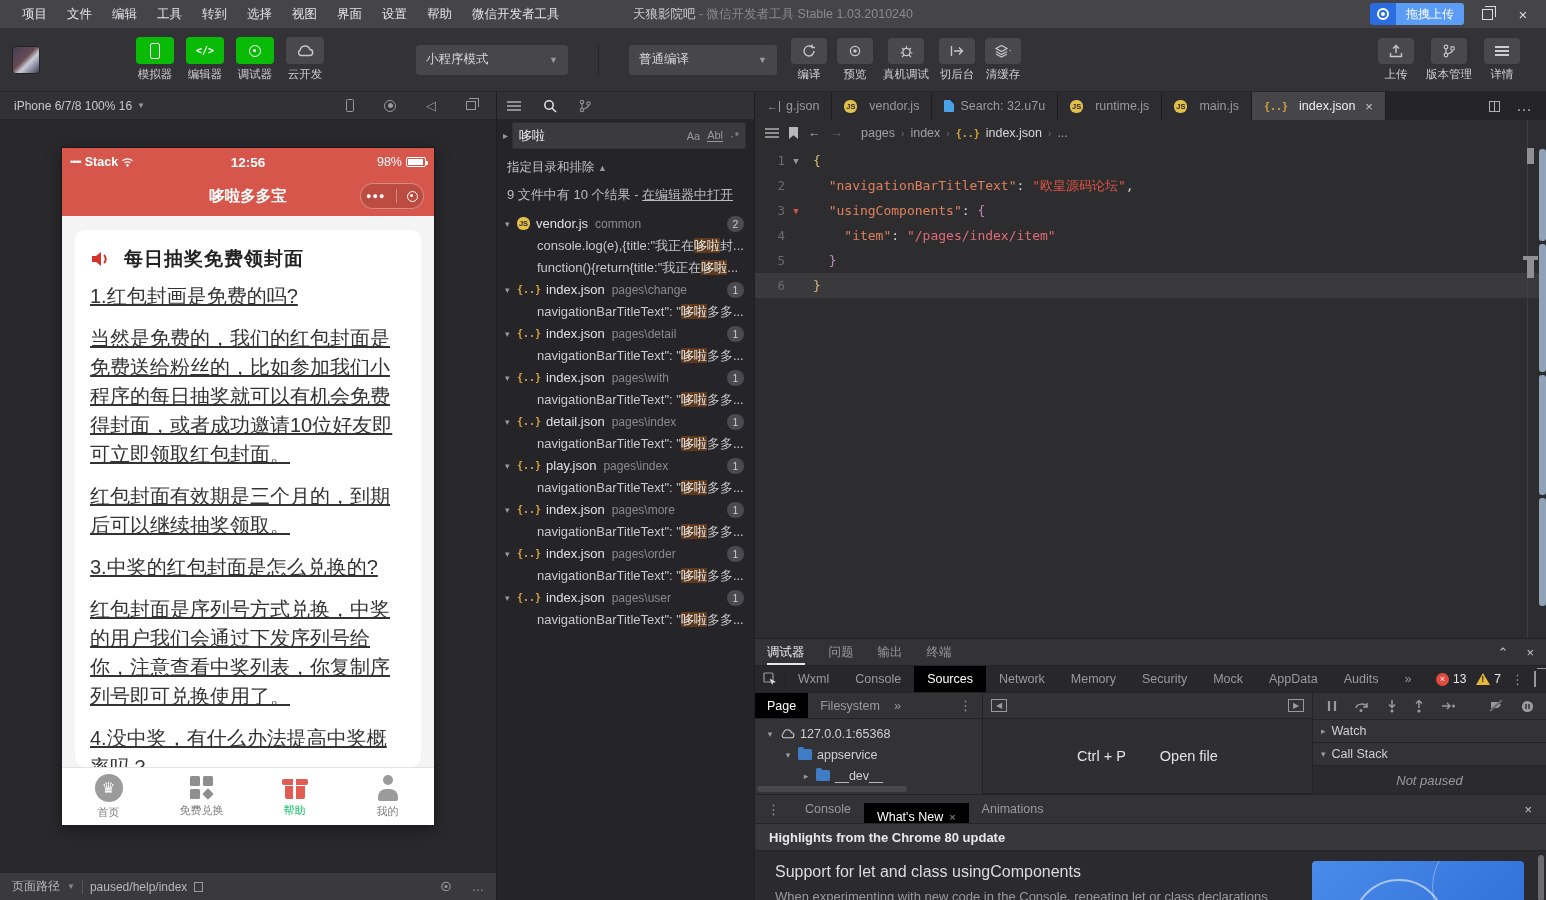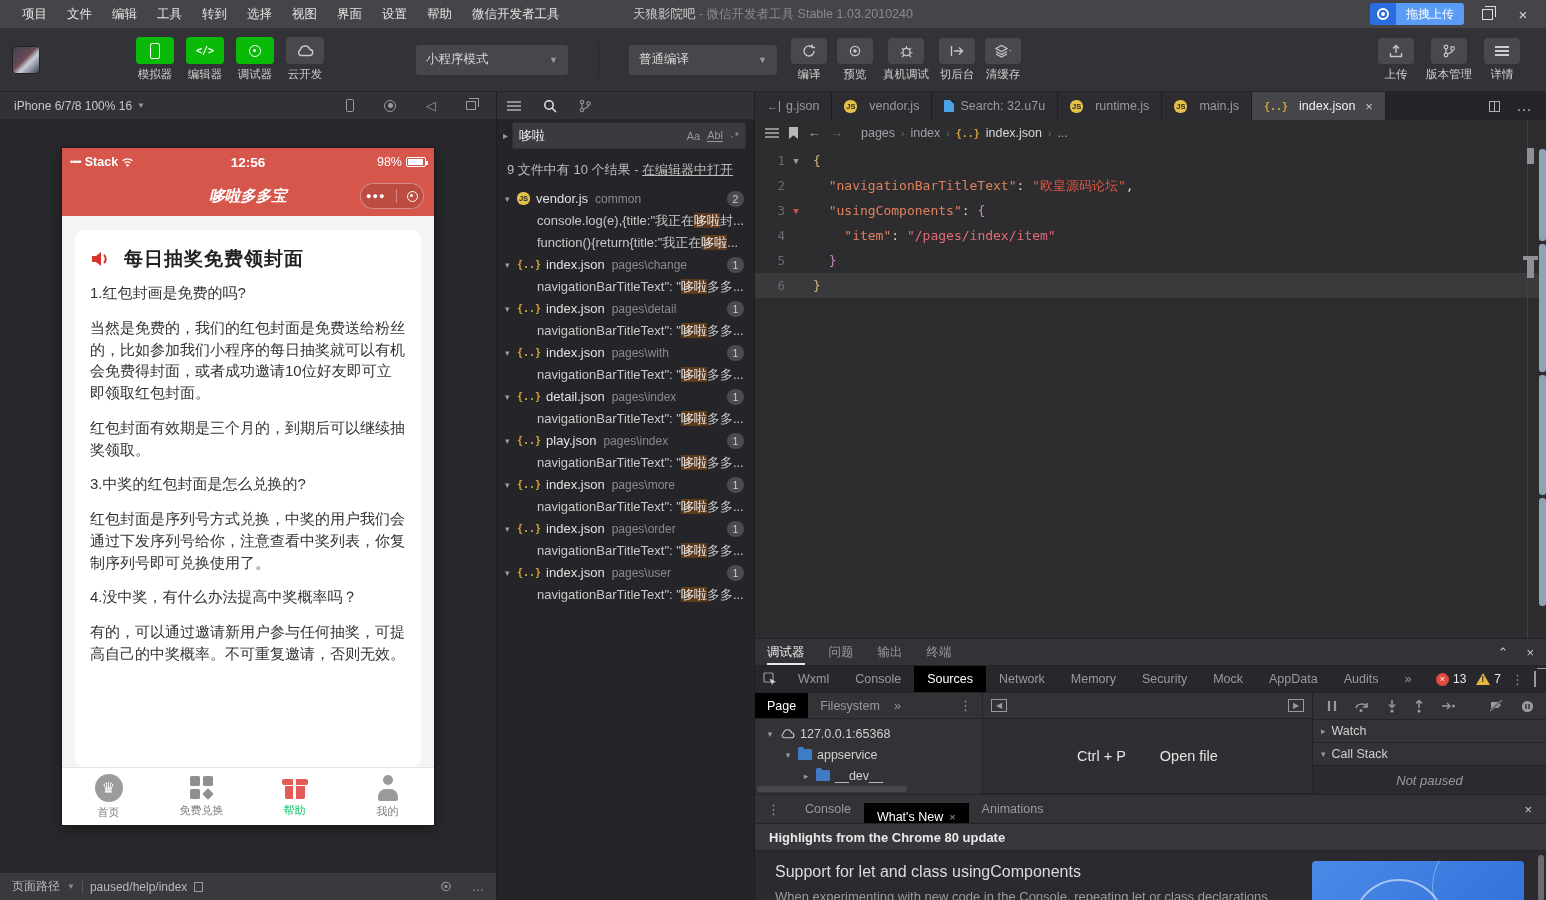--- a/index.html
+++ b/index.html
@@ -68,32 +68,32 @@
   .phone { position:absolute; left:62px; top:28px; width:372px; height:677px; background:#f4f4f4; box-shadow:0 0 0 1px #1b1b1d, 0 4px 14px rgba(0,0,0,.45); display:flex; flex-direction:column; overflow:hidden; }
   .p-status { height:28px; background:#d6564c; color:#fff; display:flex; align-items:center; padding:0 8px; font-size:12.5px; flex:0 0 auto; }
   .p-status .signal { letter-spacing:-1px; font-size:9px; margin-right:4px; }
   .p-status .carrier { font-weight:bold; font-size:12.5px; }
   .p-status .time { position:absolute; left:0; right:0; text-align:center; font-weight:bold; font-size:13.5px; }
   .p-status { position:relative; }
   .p-status .right { margin-left:auto; display:flex; align-items:center; gap:4px; z-index:1; }
   .battery { width:20px; height:10px; border:1px solid #fff; border-radius:2px; position:relative; }
   .battery::before { content:""; position:absolute; left:1px; top:1px; bottom:1px; width:15px; background:#fff; }
   .battery::after { content:""; position:absolute; right:-3px; top:2.5px; width:2px; height:4px; background:#fff; border-radius:0 1px 1px 0; }
-  .p-nav { height:40px; background:#d6564c; position:relative; display:flex; align-items:center; justify-content:center; flex:0 0 auto;font-style:italic; }
+  .p-nav { height:40px; background:#d6564c; position:relative; display:flex; align-items:center; justify-content:center; flex:0 0 auto; }
   .p-nav .nav-title { color:#fff; font-size:15.5px; font-weight:bold; }
   .capsule { position:absolute; right:10px; top:7px; width:64px; height:26px; border:1px solid rgba(255,255,255,.35); background:rgba(0,0,0,.12); border-radius:13px; display:flex; align-items:center; justify-content:space-around; cursor:pointer; }
   .capsule .dots { color:#fff; font-size:9px; letter-spacing:1px; }
   .capsule .div { width:1px; height:14px; background:rgba(255,255,255,.35); }
   .capsule .target { width:11px; height:11px; border:1.5px solid #fff; border-radius:50%; position:relative; }
   .capsule .target::after { content:""; position:absolute; left:2.5px; top:2.5px; width:3px; height:3px; background:#fff; border-radius:50%; }
   .p-body { flex:1; padding:14px 13px 0; overflow:hidden; }
   .card { background:#fff; border-radius:10px; padding:16px 15px; height:100%; }
   .card-head { display:flex; align-items:center; gap:12px; margin-bottom:10px; }
   .card-title { font-size:19px; color:#222; font-weight:bold; letter-spacing:1px; }
-  .card p { font-size:15px; color:#333; line-height:1.45; margin-bottom:13px; }
+  .card p { font-size:20px; color:#333; line-height:1.45; margin-bottom:13px;text-decoration:underline; }
   .p-tabbar { height:58px; background:#fff; border-top:1px solid #e2e2e2; display:flex; flex:0 0 auto; }
   .p-tab { flex:1; display:flex; flex-direction:column; align-items:center; justify-content:center; gap:3px; cursor:pointer; }
   .p-tab .t-lbl { font-size:11px; color:#7d7d7d; }
   .p-tab.active .t-lbl { color:#07c160; }
   .ic-crown { width:28px; height:28px; background:#9b9b9b; border-radius:50%; color:#fff; display:flex; align-items:center; justify-content:center; font-size:15px; }
   .ic-grid { width:24px; height:24px; display:grid; grid-template-columns:10px 10px; grid-template-rows:10px 10px; gap:3px; }
   .ic-grid i { background:#8f8f8f; border-radius:1.5px; }
   .ic-grid i:last-child { transform:rotate(45deg) scale(.82); }
   .ic-gift { width:26px; height:24px; position:relative; }
   .ic-gift .lid { position:absolute; top:3px; left:0; width:26px; height:6px; background:#e25c55; border-radius:2px; }
@@ -526,20 +526,24 @@
       <div class="sp-inputrow">
         <span class="chev">▸</span>
         <div class="sp-input">
           <span class="q">哆啦</span>
           <span class="opt">Aa</span>
           <span class="opt u">Abl</span>
           <span class="opt dot">*</span>
         </div>
       </div>
 
+      <div class="sp-scope">
+        <span>指定目录和排除</span>
+        <span class="up">▲</span>
+      </div>
 
       <div class="sp-summary">
         <span>9 文件中有 10 个结果 - </span><a>在编辑器中打开</a>
       </div>
 
       <div class="sp-results">
         <div class="srow file">
           <span class="tw">▾</span>
             <span class="fi-js">JS</span>
           <span class="fn">vendor.js</span>

